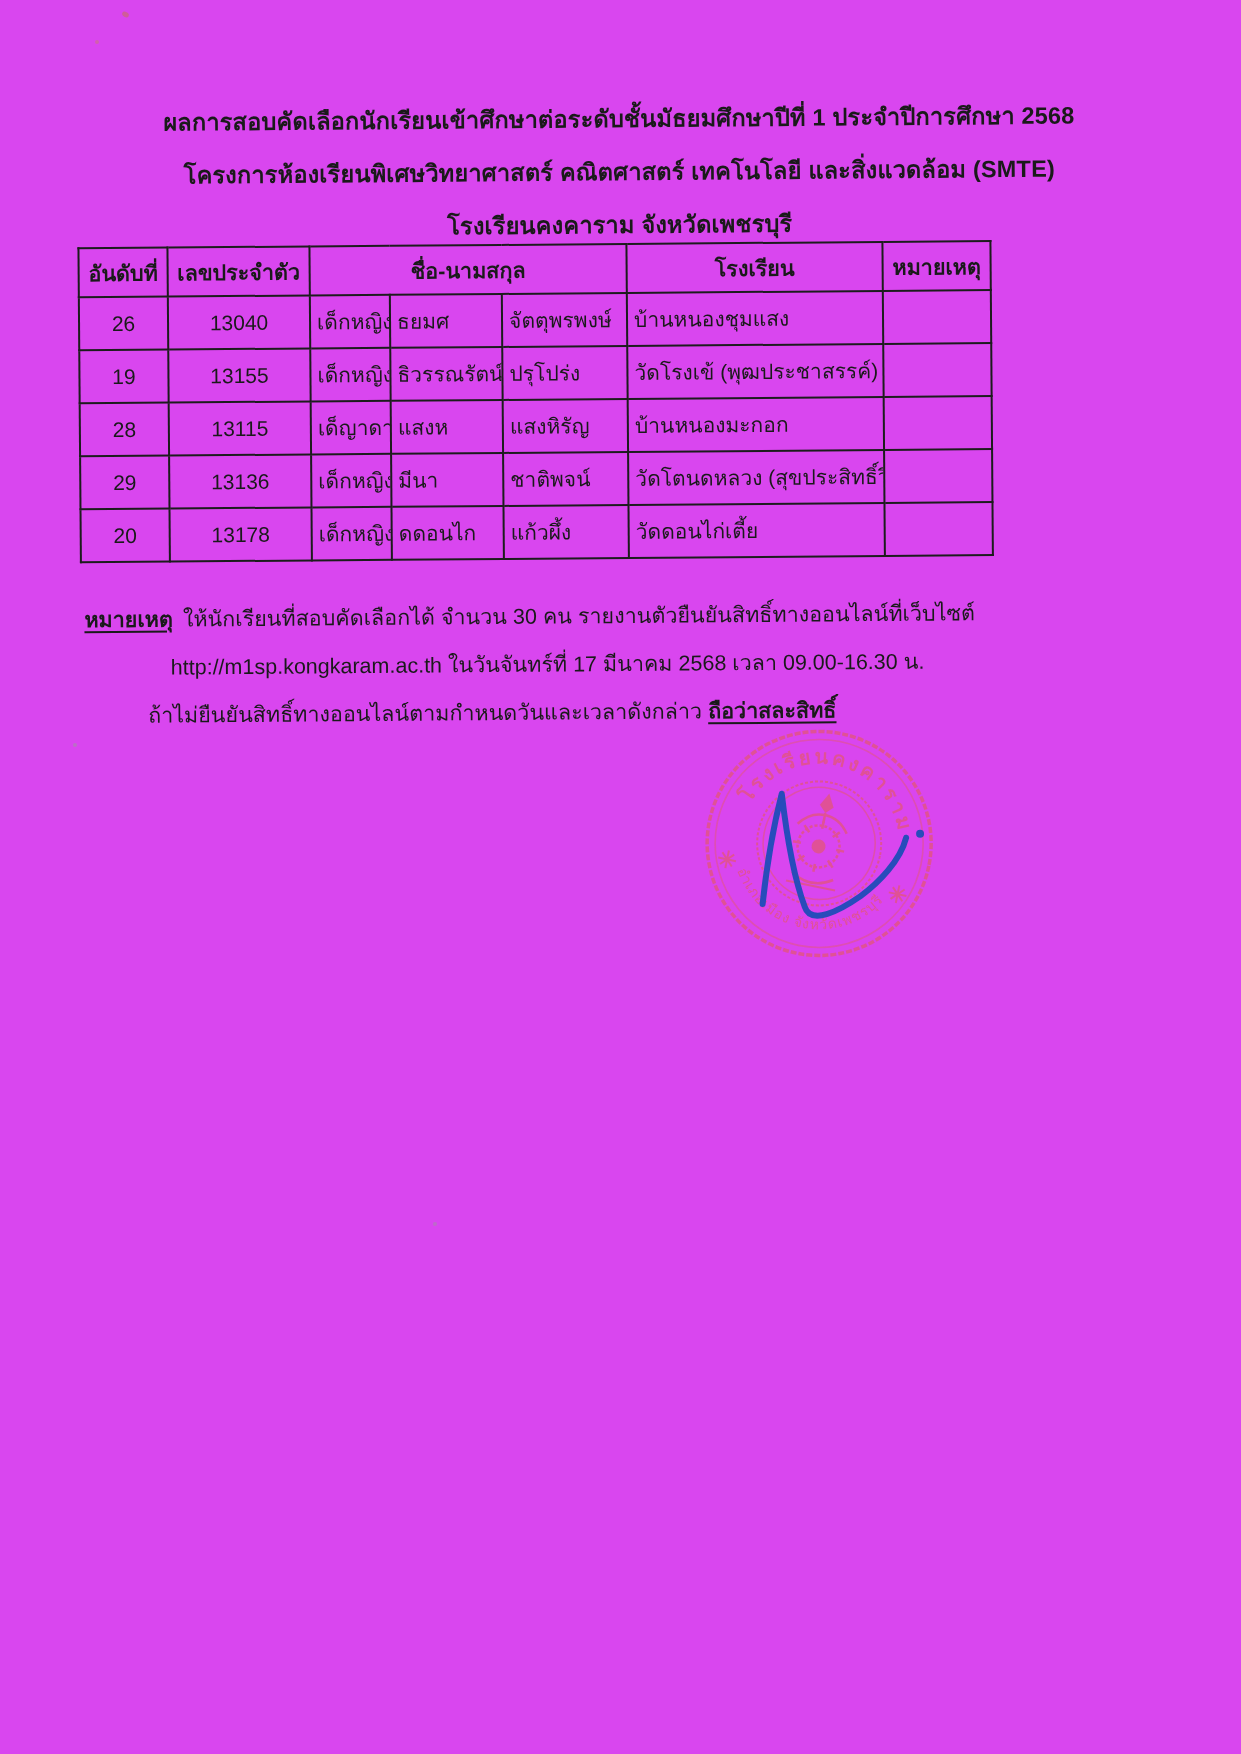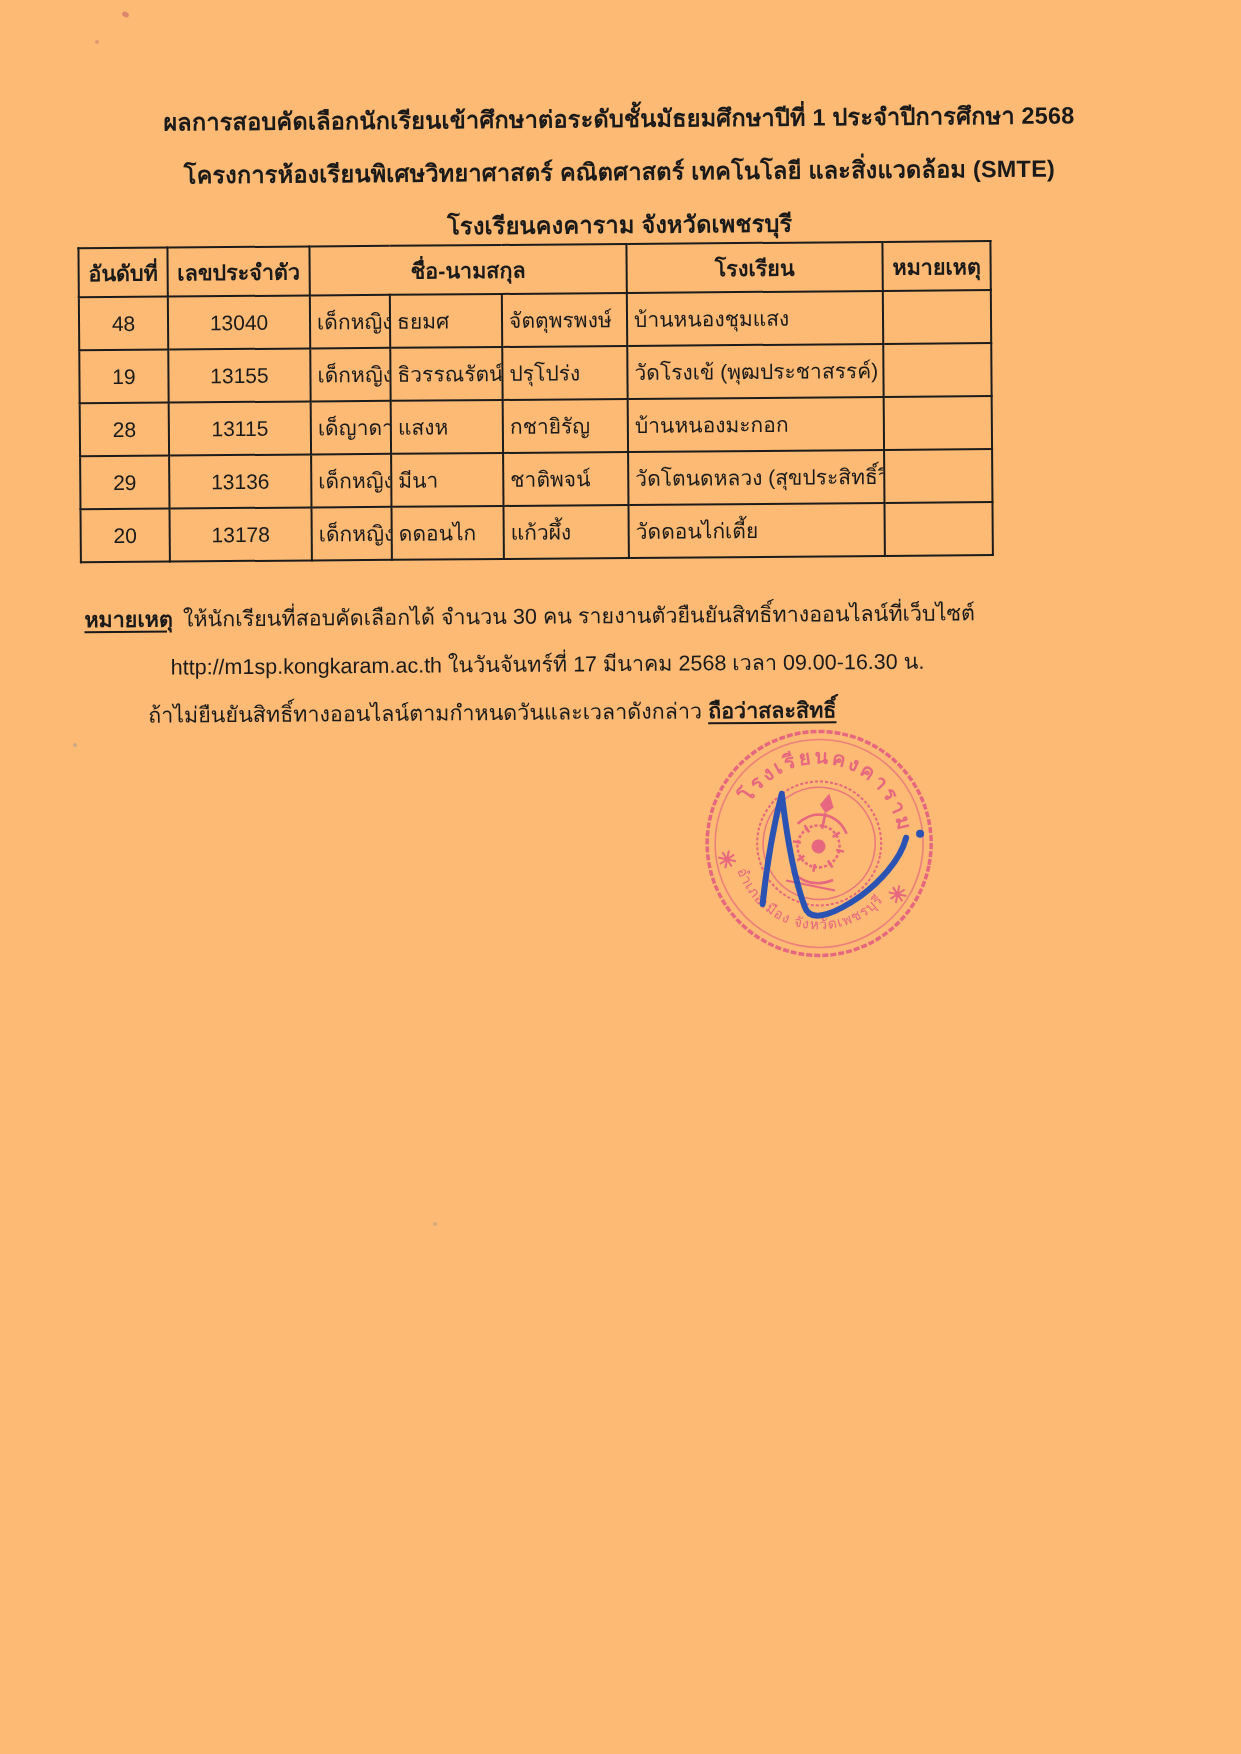--- a/index.html
+++ b/index.html
@@ -9,21 +9,21 @@
     --ink: #1a1a1a;
   }
   html, body { background: #ffffff; }
   body {
     width: 1241px; height: 1754px;
     font-family: "Liberation Sans", sans-serif;
     color: var(--ink);
   }
   .page {
     position: relative; width: 1241px; height: 1754px;
-    background: #fdba74; overflow: hidden;
+    background: #d946ef; overflow: hidden;
   }
   .doc {
     position: absolute; inset: 0;
     transform: rotate(-0.45deg);
     transform-origin: 50% 18%;
   }
   .title-line {
     position: absolute; left: 0; width: 100%;
     text-align: center; font-weight: 700; font-size: 23.5px;
     letter-spacing: 0.2px; white-space: nowrap;
@@ -97,21 +97,21 @@
         <tr>
           <th>อันดับที่</th>
           <th>เลขประจำตัว</th>
           <th colspan="3">ชื่อ-นามสกุล</th>
           <th>โรงเรียน</th>
           <th>หมายเหตุ</th>
         </tr>
       </thead>
       <tbody>
           <tr>
-            <td class="c">48</td>
+            <td class="c">26</td>
             <td class="c">13040</td>
             <td class="l">เด็กหญิง</td>
             <td class="l">ธยมศ</td>
             <td class="l">จัตตุพรพงษ์</td>
             <td class="l">บ้านหนองชุมแสง</td>
             <td class="c"></td>
           </tr>
           <tr>
             <td class="c">19</td>
             <td class="c">13155</td>
@@ -119,21 +119,21 @@
             <td class="l">ธิวรรณรัตน์</td>
             <td class="l">ปรุโปร่ง</td>
             <td class="l">วัดโรงเข้ (พุฒประชาสรรค์)</td>
             <td class="c"></td>
           </tr>
           <tr>
             <td class="c">28</td>
             <td class="c">13115</td>
             <td class="l">เด็ญาดา</td>
             <td class="l">แสงห</td>
-            <td class="l">กชายิรัญ</td>
+            <td class="l">แสงหิรัญ</td>
             <td class="l">บ้านหนองมะกอก</td>
             <td class="c"></td>
           </tr>
           <tr>
             <td class="c">29</td>
             <td class="c">13136</td>
             <td class="l">เด็กหญิง</td>
             <td class="l">มีนา</td>
             <td class="l">ชาติพจน์</td>
             <td class="l">วัดโตนดหลวง (สุขประสิทธิ์วิทยา)</td>

